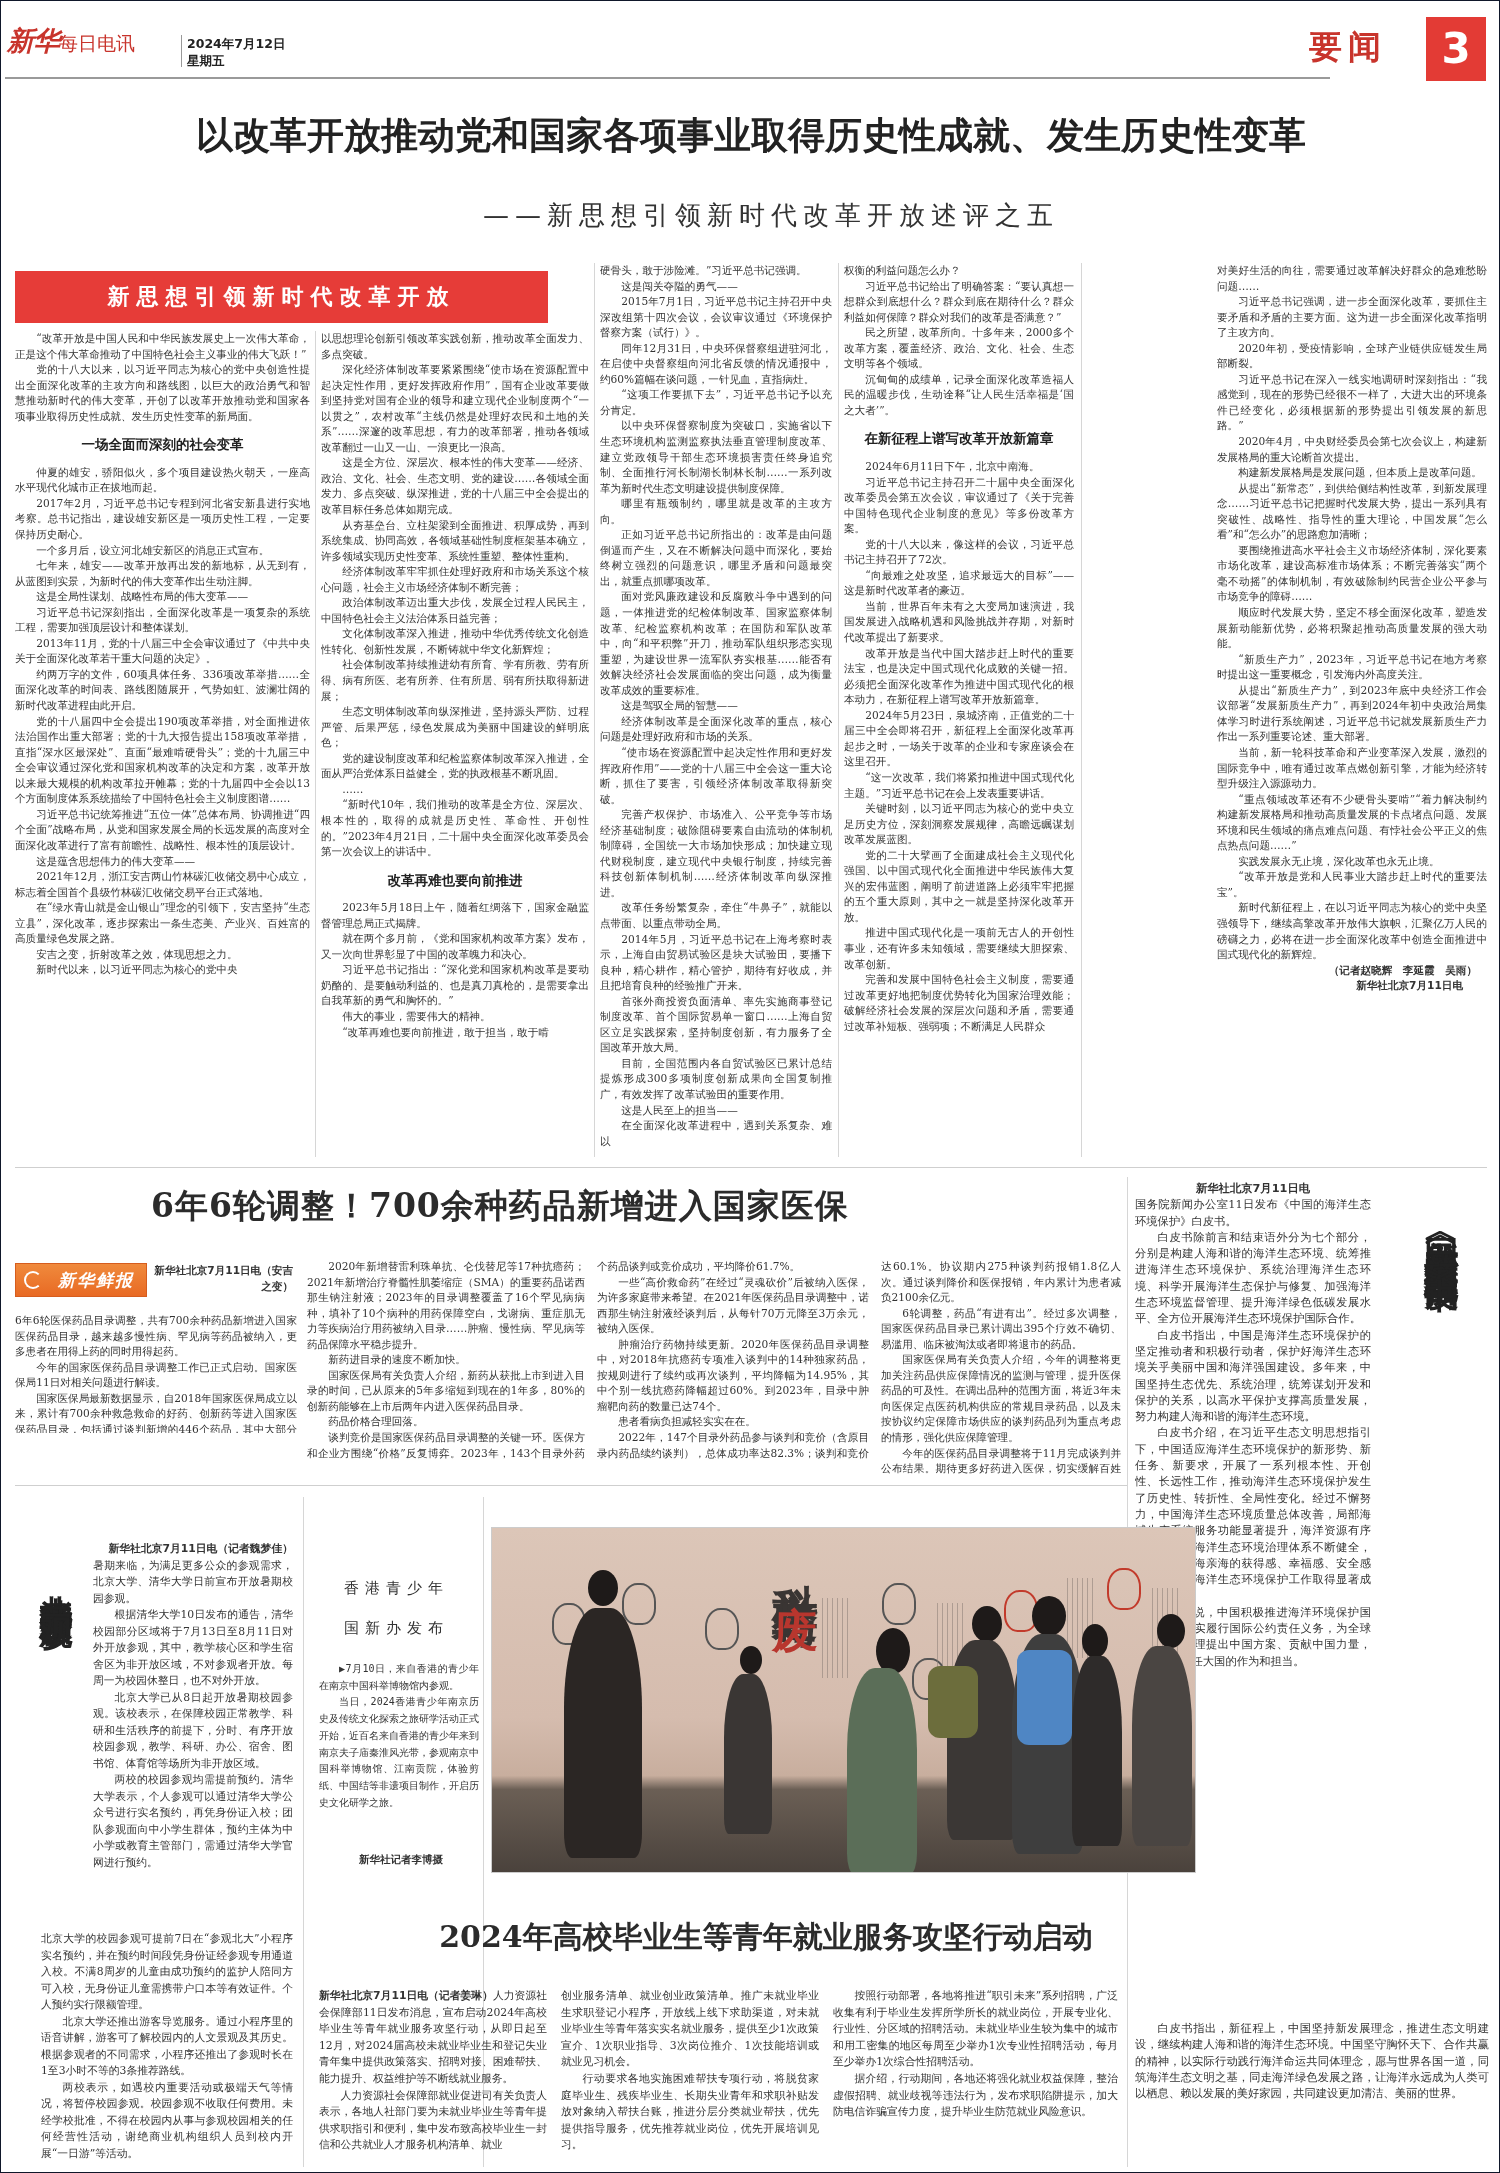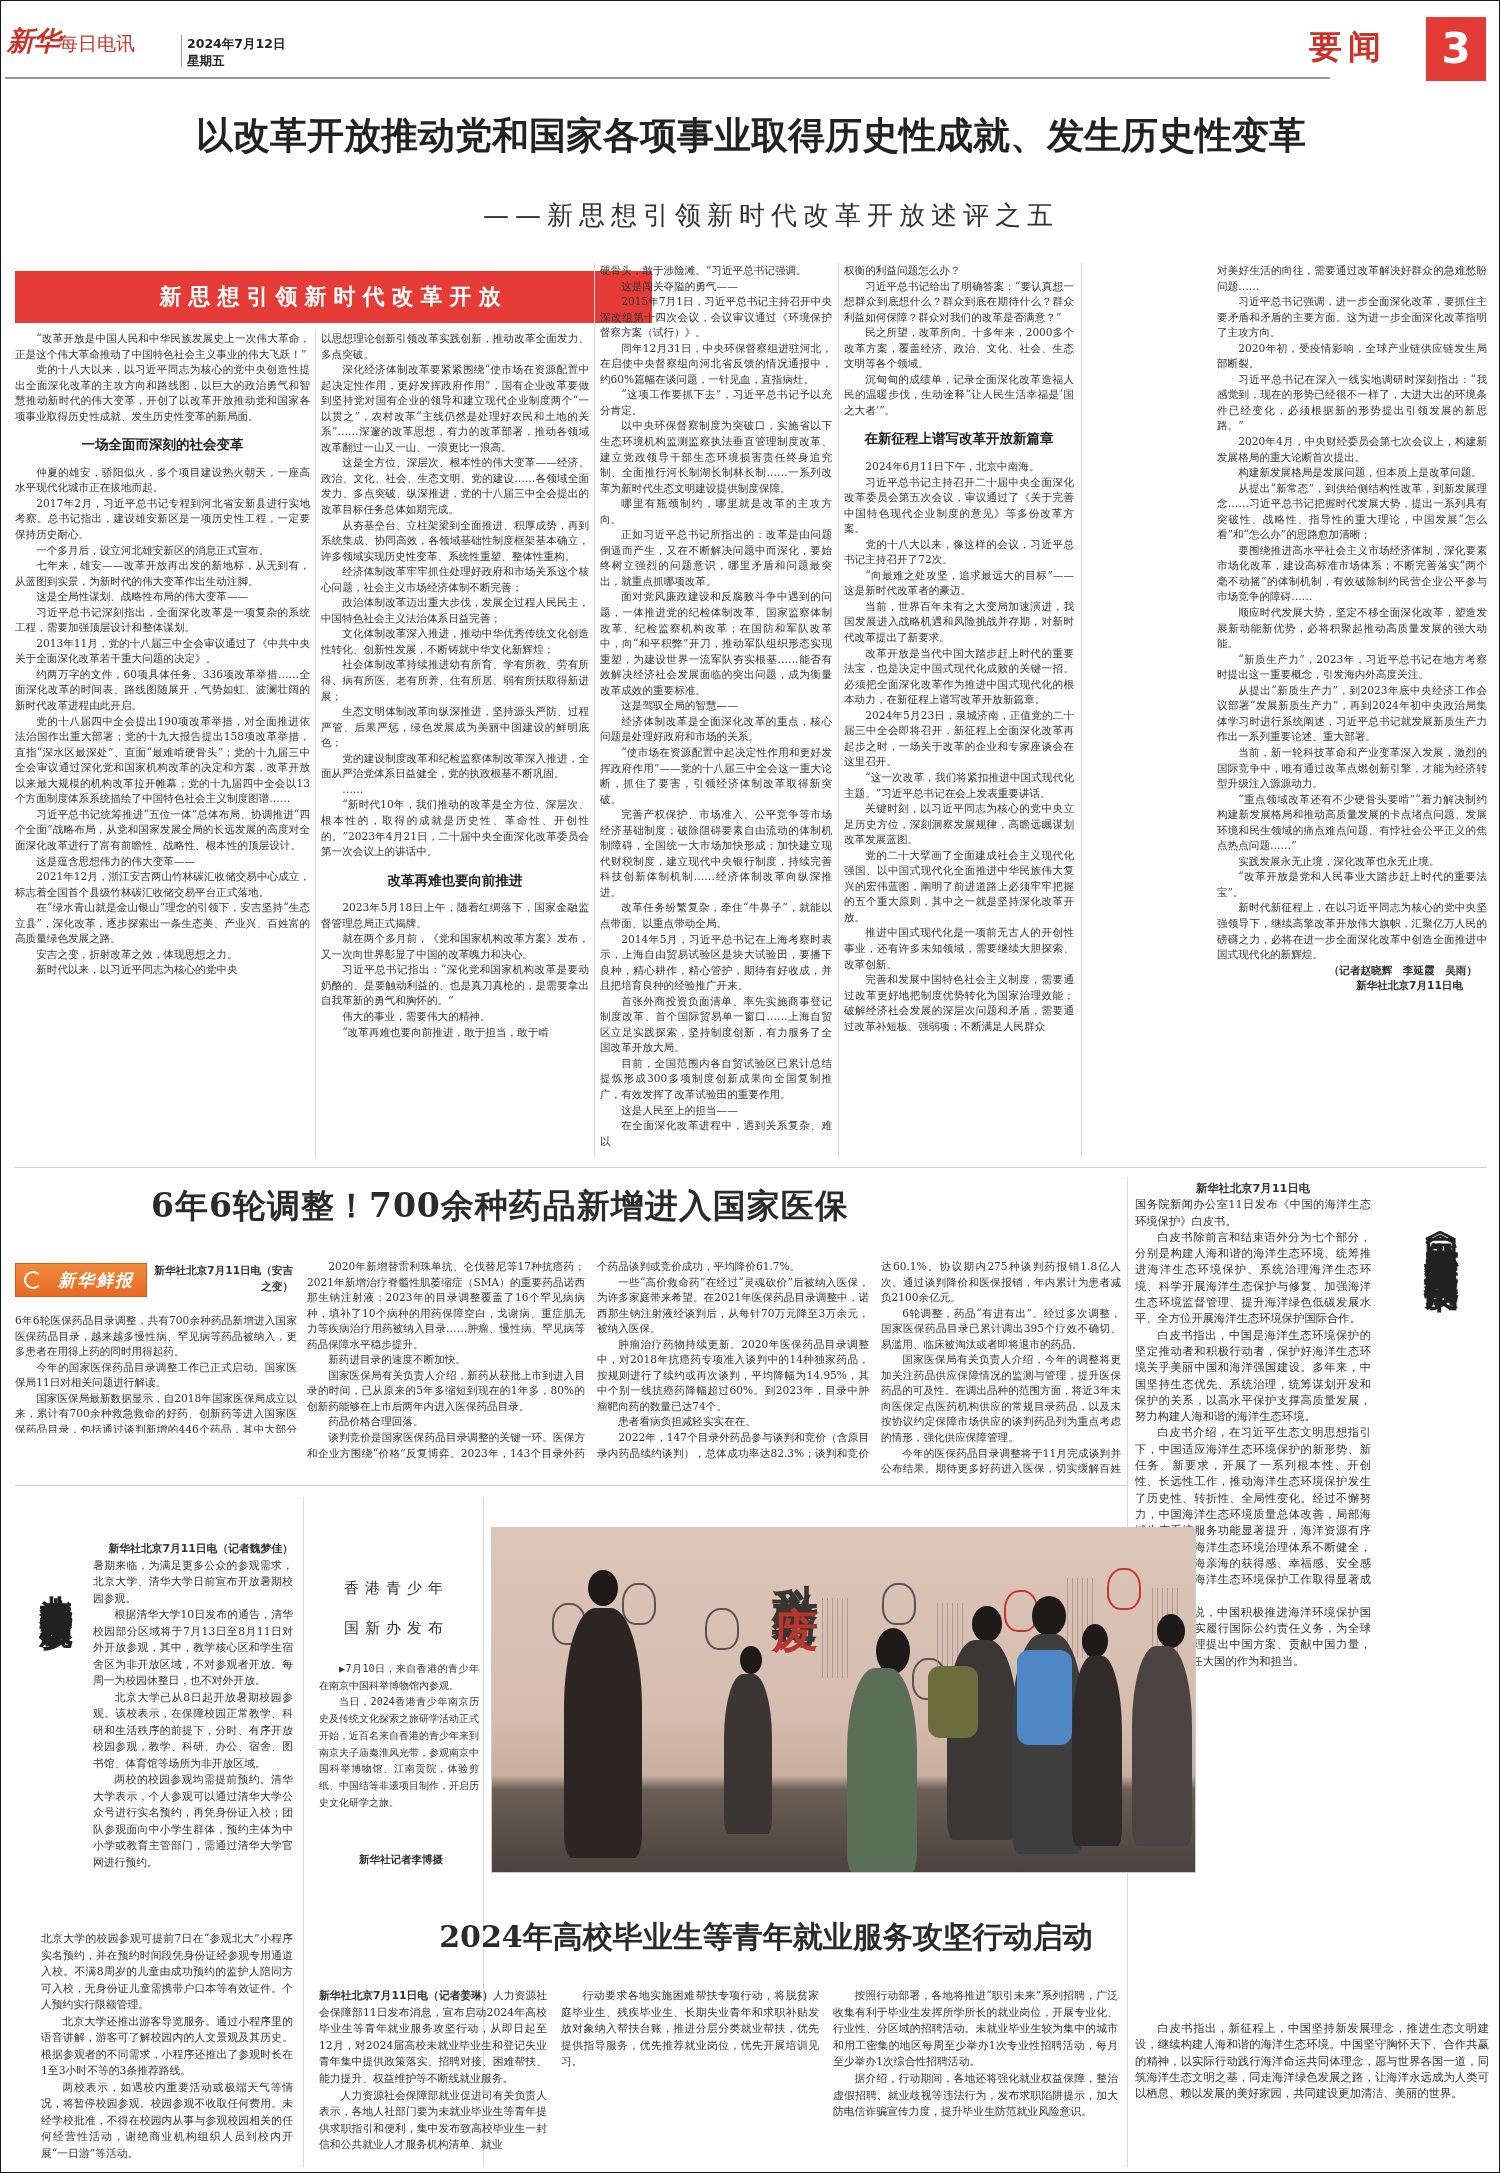--- a/index.html
+++ b/index.html
@@ -15,21 +15,21 @@
   .mast-divider { position: absolute; left: 61px; top: 34px; width: 1px; height: 32px; background: #999; }
   .mast-date { position: absolute; left: 66px; top: 34px; font-family: "DejaVu Sans", sans-serif; font-size: 12.5px; color: #222; font-weight: bold; line-height: 17px; }
   .mast-rule { position: absolute; left: 4px; top: 76px; width: 1325px; height: 2px; background: #9a9a9a; }
   .section-name { position: absolute; left: 1308px; top: 24px; font-family: "DejaVu Serif", serif; font-size: 33px; color: #c8342c; letter-spacing: 6px; font-weight: bold; }
   .page-num { position: absolute; left: 1425px; top: 16px; width: 60px; height: 64px; background: #e33b35; color: #fff; font-family: "DejaVu Sans", sans-serif; font-weight: bold; font-size: 42px; text-align: center; line-height: 64px; }
 
   
   .headline { position: absolute; left: 0; top: 110px; width: 1500px; text-align: center; font-family: "DejaVu Serif", serif; font-weight: bold; font-size: 37px; color: #222; letter-spacing: 0px; }
   .subhead { position: absolute; left: 0; top: 197px; width: 1500px; text-align: center; font-family: "DejaVu Sans", sans-serif; font-size: 26px; color: #333; letter-spacing: 6px; padding-left: 40px; }
 
-  .red-banner { position: absolute; left: 14px; top: 270px; width: 637px; height: 52px; background: #e63c38; color: #fff; font-family: "DejaVu Sans", sans-serif; font-size: 22px; font-weight: bold; text-align: center; line-height: 52px; letter-spacing: 7px; }
+  .red-banner { position: absolute; left: 14px; top: 270px; width: 533px; height: 52px; background: #e63c38; color: #fff; font-family: "DejaVu Sans", sans-serif; font-size: 22px; font-weight: bold; text-align: center; line-height: 52px; letter-spacing: 7px; }
 
   
   .col { position: absolute; font-family: "DejaVu Serif", serif; font-size: 10.6px; line-height: 15.55px; color: #333; text-align: justify; overflow: hidden; }
   .col p { text-indent: 2em; margin: 0; }
   .col p.noind { text-indent: 0; }
   .col h3 { font-family: "DejaVu Sans", sans-serif; font-size: 13.5px; font-weight: bold; text-align: center; color: #222; margin: 13px 0 12px; text-indent: 0; }
   .col .sign { font-weight: bold; font-family: "DejaVu Sans", sans-serif; }
   .col .dateline { font-weight: bold; font-family: "DejaVu Sans", sans-serif; }
 
   .vrule { position: absolute; width: 1px; background: #d6d6d6; }
@@ -301,19 +301,20 @@
     <div class="person" style="left:640px; top:118px; width:60px; height:200px; background:#4a4542;"></div>
   </div>
 
   <div class="vrule" style="left:482px; top:1496px; height:670px;"></div>
   <div class="story3-title">2024年高校毕业生等青年就业服务攻坚行动启动</div>
   <div class="col" style="left:318px; top:1987px; width:228px; height:175px; font-size:10.8px; line-height:16.6px;">
     <p class="noind"><span class="dateline">新华社北京7月11日电（记者姜琳）</span><span>人力资源社会保障部11日发布消息，宣布启动2024年高校毕业生等青年就业服务攻坚行动，从即日起至12月，对2024届高校未就业毕业生和登记失业青年集中提供政策落实、招聘对接、困难帮扶、能力提升、权益维护等不断线就业服务。</span></p>
     <p>人力资源社会保障部就业促进司有关负责人表示，各地人社部门要为未就业毕业生等青年提供求职指引和便利，集中发布致高校毕业生一封信和公共就业人才服务机构清单、就业</p>
   </div>
   <div class="col" style="left:560px; top:1987px; width:258px; height:175px; font-size:10.8px; line-height:16.6px;">
+    <p class="noind">创业服务清单、就业创业政策清单。推广未就业毕业生求职登记小程序，开放线上线下求助渠道，对未就业毕业生等青年落实实名就业服务，提供至少1次政策宣介、1次职业指导、3次岗位推介、1次技能培训或就业见习机会。</p>
     <p>行动要求各地实施困难帮扶专项行动，将脱贫家庭毕业生、残疾毕业生、长期失业青年和求职补贴发放对象纳入帮扶台账，推进分层分类就业帮扶，优先提供指导服务，优先推荐就业岗位，优先开展培训见习。</p>
   </div>
   <div class="col" style="left:832px; top:1987px; width:285px; height:175px; font-size:10.8px; line-height:16.6px;">
     <p>按照行动部署，各地将推进“职引未来”系列招聘，广泛收集有利于毕业生发挥所学所长的就业岗位，开展专业化、行业性、分区域的招聘活动。未就业毕业生较为集中的城市和用工密集的地区每周至少举办1次专业性招聘活动，每月至少举办1次综合性招聘活动。</p>
     <p>据介绍，行动期间，各地还将强化就业权益保障，整治虚假招聘、就业歧视等违法行为，发布求职陷阱提示，加大防电信诈骗宣传力度，提升毕业生防范就业风险意识。</p>
   </div>
 </div>
 
 </body></html>

